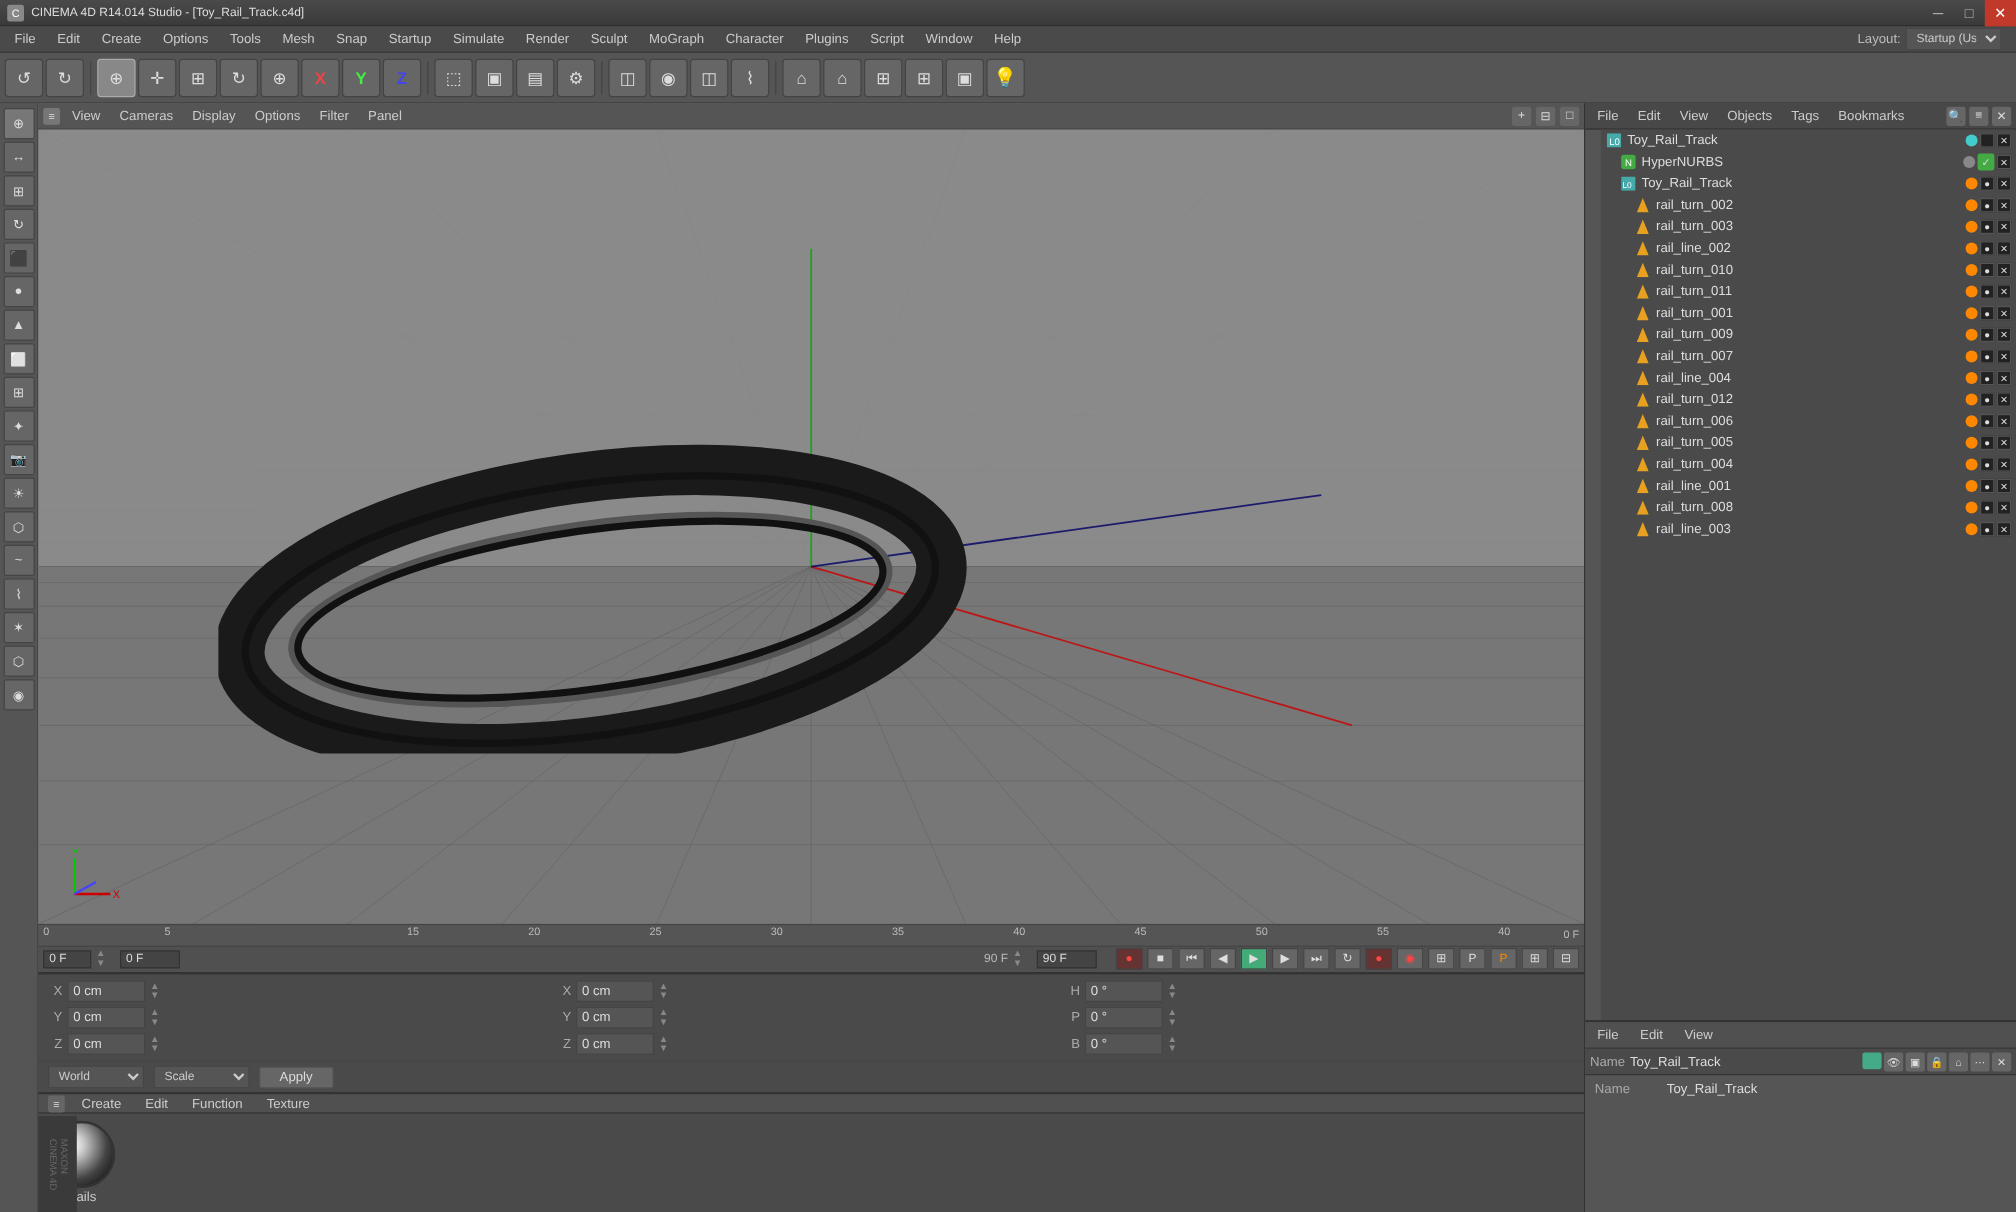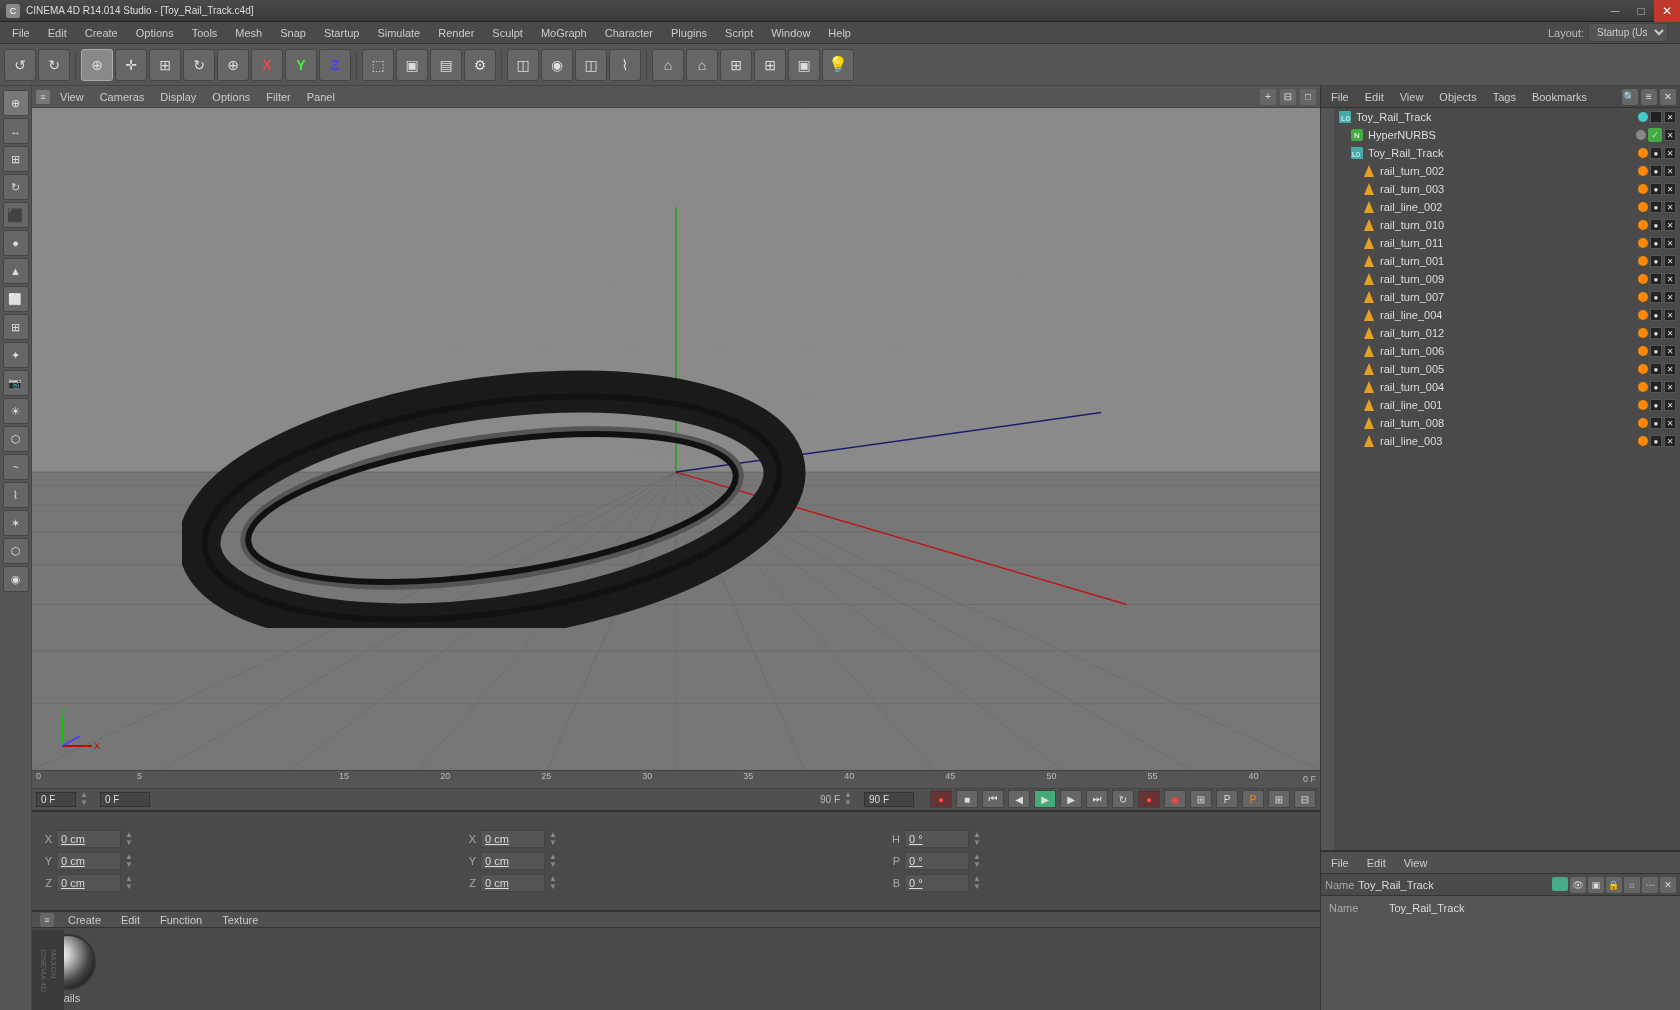--- a/index.html
+++ b/index.html
@@ -89,21 +89,21 @@
     #right-bottom { height: 160px; background: #555; border-top: 2px solid #333; display: flex; flex-direction: column; }
     #right-bottom-toolbar { height: 22px; background: #505050; display: flex; align-items: center; padding: 0 4px; gap: 6px; border-bottom: 1px solid #333; }
     #obj-props { flex: 1; padding: 4px; font-size: 11px; }
 
     
     #coords-panel { height: 100px; background: #4a4a4a; border-top: 2px solid #333; display: flex; flex-direction: column; }
     #coords-inner { flex: 1; display: flex; align-items: center; padding: 4px 8px; }
     .coord-col { flex: 1; display: flex; flex-direction: column; gap: 2px; }
     .coord-row { display: flex; align-items: center; gap: 4px; height: 20px; }
     .coord-label { width: 12px; font-size: 11px; color: #aaa; text-align: right; }
-    .coord-input { background: #555; border: 1px solid #444; color: #ddd; padding: 1px 4px; font-size: 11px; width: 65px; height: 18px; text-decoration: underline; }
+    .coord-input { background: #555; border: 1px solid #444; color: #ddd; padding: 1px 4px; font-size: 11px; width: 65px; height: 18px; }
     .coord-arrows { display: flex; flex-direction: column; }
     .coord-arrow { font-size: 8px; color: #888; cursor: pointer; line-height: 1; }
     #coords-bottom { height: 30px; display: flex; align-items: center; padding: 0 8px; gap: 8px; border-top: 1px solid #444; }
     .coord-dropdown { background: #555; border: 1px solid #444; color: #ccc; padding: 2px 4px; font-size: 10px; width: 80px; }
     #apply-btn { background: #666; border: 1px solid #555; color: #ddd; padding: 2px 16px; font-size: 11px; cursor: pointer; border-radius: 2px; }
 
     
     #name-row { height: 22px; background: #4a4a4a; display: flex; align-items: center; padding: 0 4px; border-bottom: 1px solid #333; gap: 4px; font-size: 11px; }
     #name-label { color: #aaa; }
     #name-val { color: #ddd; flex: 1; }
@@ -463,20 +463,31 @@
           <div class="coord-row">
             <span class="coord-label">B</span>
             <input class="coord-input" value="0 °" style="">
             <div class="coord-arrows">
               <div class="coord-arrow">▲</div>
               <div class="coord-arrow">▼</div>
             </div>
           </div>
         </div>
       </div>
+      <div id="coords-bottom">
+        <select class="coord-dropdown">
+          <option>World</option>
+          <option>Object</option>
+        </select>
+        <select class="coord-dropdown">
+          <option>Scale</option>
+          <option>Size</option>
+        </select>
+        <button id="apply-btn">Apply</button>
+      </div>
     </div>
 
     <div id="bottom-panel">
       <div id="bottom-toolbar">
         <div style="width:14px; height:14px; background:#666; border-radius:2px; font-size:9px; display:flex; align-items:center; justify-content:center; cursor:pointer;">≡</div>
         <span class="bt-btn">Create</span>
         <span class="bt-btn">Edit</span>
         <span class="bt-btn">Function</span>
         <span class="bt-btn">Texture</span>
       </div>

